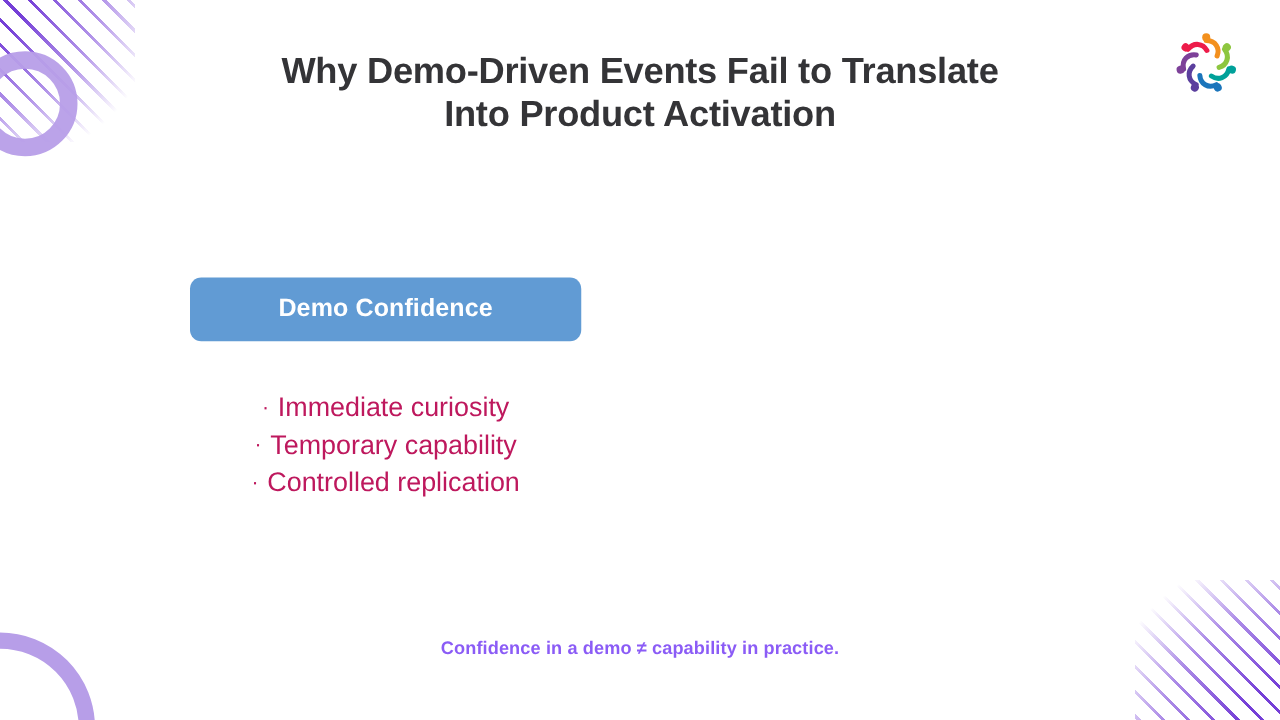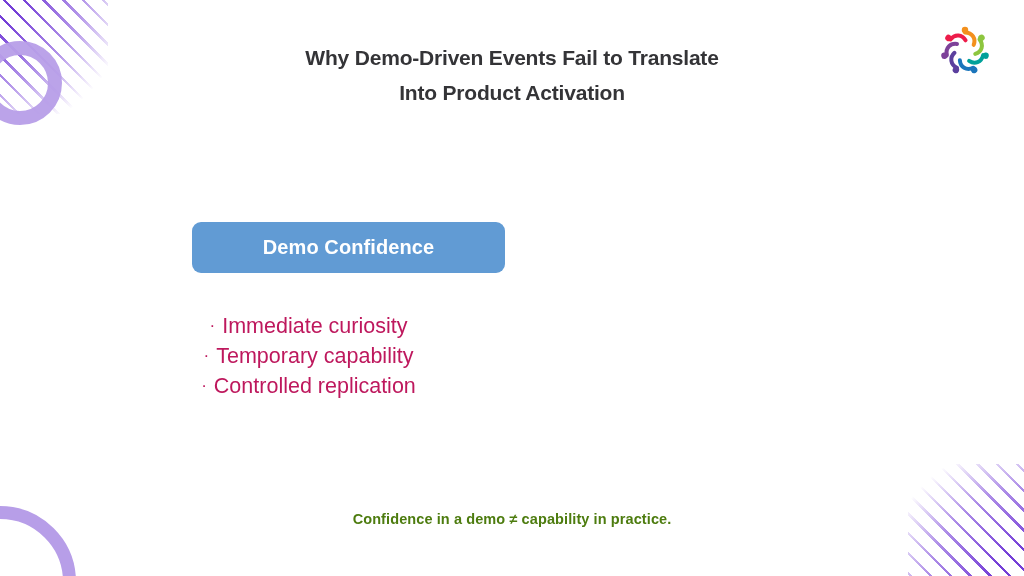--- a/index.html
+++ b/index.html
@@ -86,21 +86,21 @@
     height: 62px;
   }
 
   
   #title {
     position: absolute;
     left: 0;
     top: 40px;
     width: 1024px;
     text-align: center;
-    font-size: 21px;
+    font-size: 29px;
     font-weight: bold;
     line-height: 35px;
     color: #343437;
     letter-spacing: -0.2px;
   }
 
   
   #columns {
     position: absolute;
     left: 152px;
@@ -116,21 +116,20 @@
     height: 51px;
     border-radius: 9px;
     display: flex;
     align-items: center;
     justify-content: center;
     color: #ffffff;
     font-size: 20px;
     font-weight: bold;
     letter-spacing: .1px;
     box-sizing: border-box;
-    margin-left: 40px;
   }
   .pill.blue { background: #619bd4; }
   .pill.red  { background: #f1484c; }
 
   .bullets {
     margin-top: 38px;
     text-align: center;
     color: #be185d;
     font-size: 21.5px;
     line-height: 29px;
@@ -147,21 +146,21 @@
 
   
   #footer {
     position: absolute;
     left: 0;
     top: 511px;
     width: 1024px;
     text-align: center;
     font-size: 14.5px;
     font-weight: bold;
-    color: #4d7c0f;
+    color: #8b5cf6;
     letter-spacing: .1px;
   }
 </style>
 </head>
 <body>
 
 <div id="slide">
 
   <div class="deco" id="deco-tl-stripes"></div>
   <div class="deco" id="deco-tl-ring"></div>

